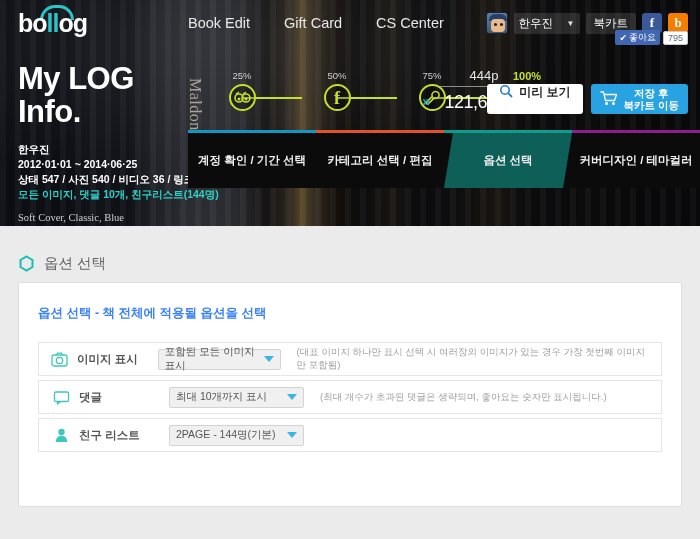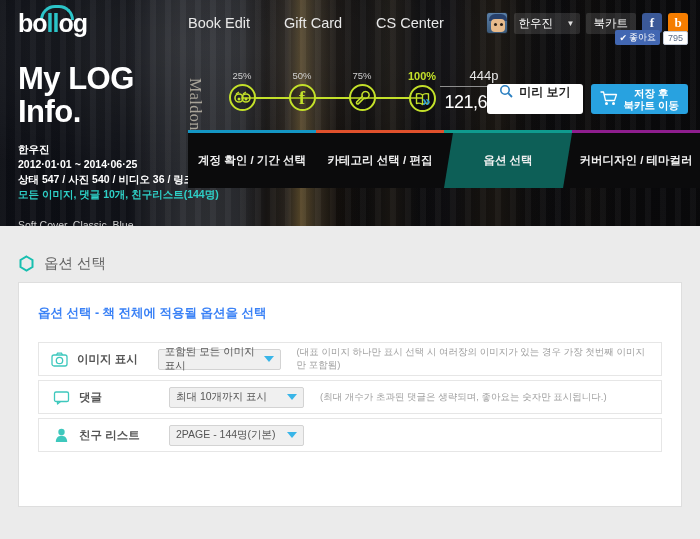--- a/index.html
+++ b/index.html
@@ -131,26 +131,26 @@
   }
   .hero-title {
     color: #fff; font-size: 31px; font-weight: bold;
     line-height: 33px; letter-spacing: -.5px;
   }
   .hero-meta { margin-top: 14px; line-height: 15px; }
   .hero-meta div { font-size: 10.5px; color: #d8d8d8; }
   .hero-meta .name { font-weight: bold; color: #ffffff; }
   .hero-meta .teal { color: #2ecfc6; font-weight: bold; }
   .hero-meta .white-b { color: #ffffff; font-weight: bold; }
-  .hero-meta .plain { color: #cfcfcf; margin-top: 16px; font-family: Liberation Sans, sans-serif; }
+  .hero-meta .plain { color: #cfcfcf; margin-top: 8px; font-family: Liberation Serif, serif; }
 
   
   .steps {
     position: absolute; left: 212px; top: 70px; z-index: 4;
-    display: flex; align-items: flex-start;
+    display: flex; align-items: flex-start; gap: 35px;
   }
   .step { position: relative; width: 60px; text-align: center; }
   .step .pct {
     font-size: 9.5px; color: #cfcfcf; margin-bottom: 3px; display: block;
   }
   .step.done .pct { color: #c3e02a; font-weight: bold; font-size: 11px; }
   .step .circle {
     width: 27px; height: 27px; border-radius: 50%;
     border: 2px solid #c3e02a;
     margin: 0 auto;

